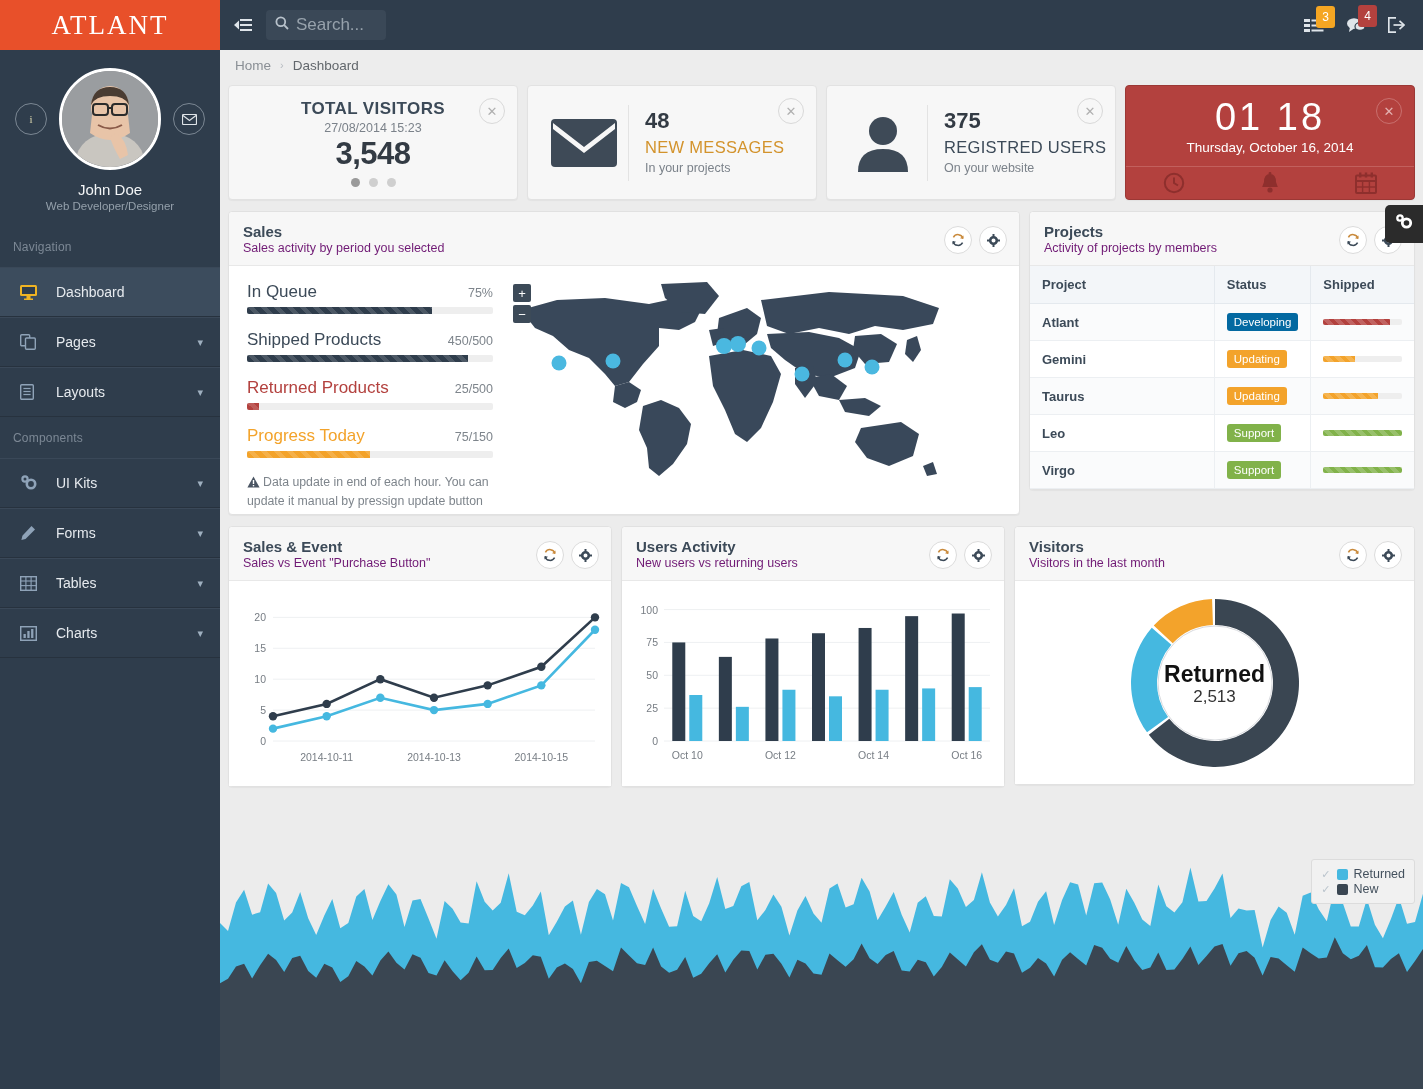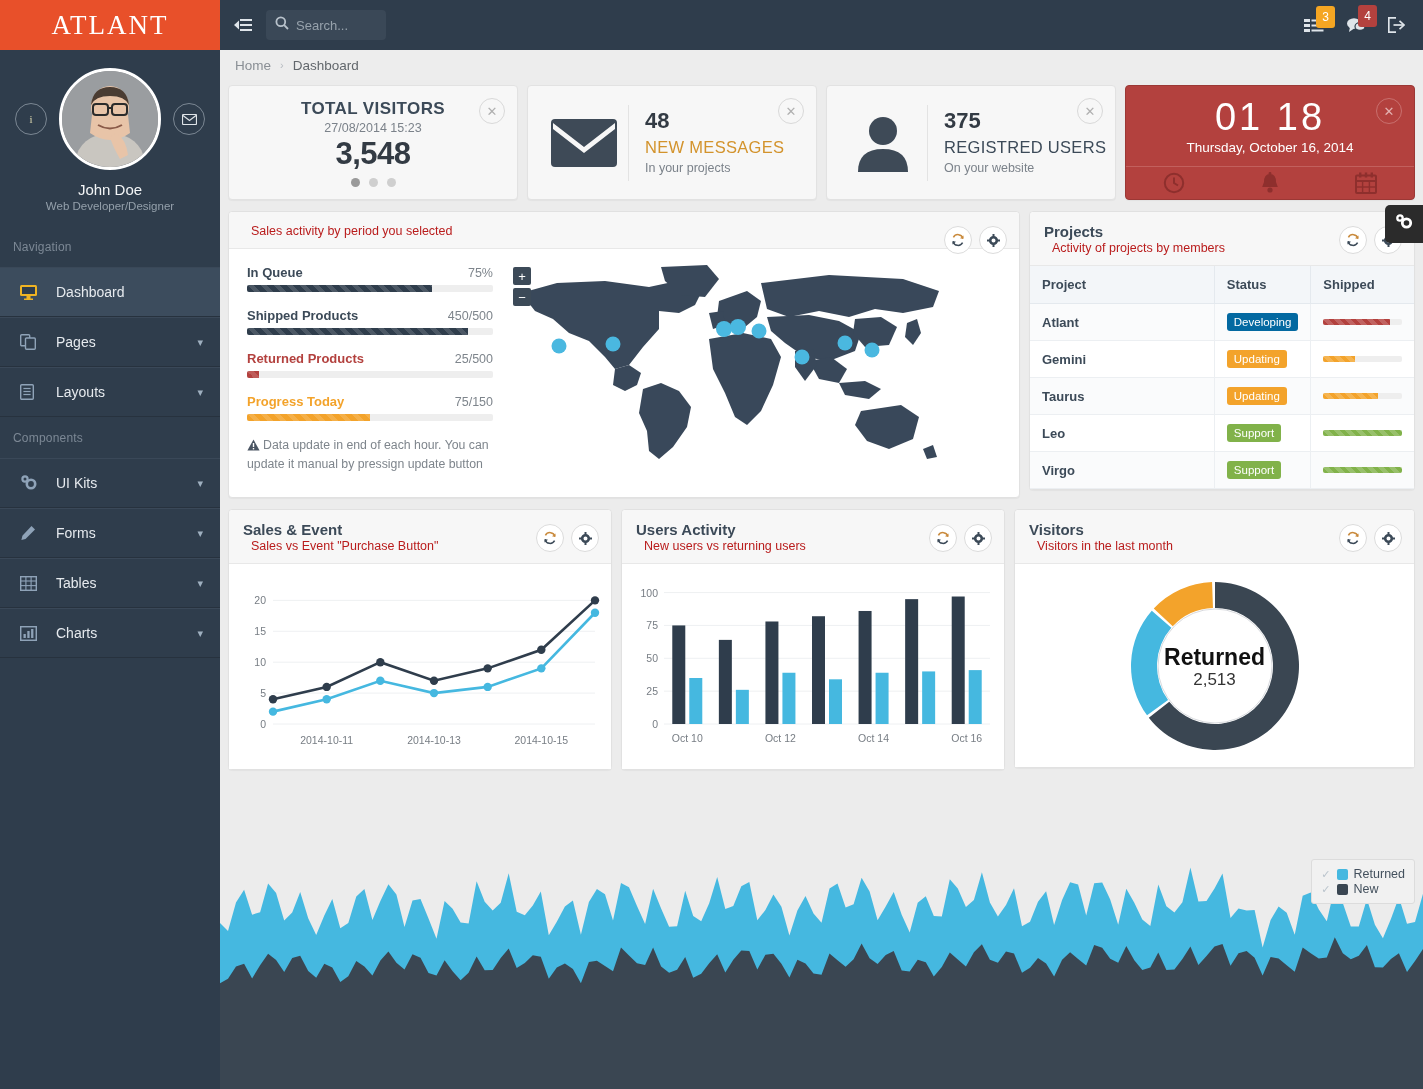--- a/index.html
+++ b/index.html
@@ -62,21 +62,21 @@
     position: absolute; left: 220px; top: 0; right: 0; height: 50px;
     background: #2f3d4c; display: flex; align-items: center; z-index: 15;
   }
   #ham { width: 46px; display:flex; align-items:center; justify-content:center; color:#cfd7de; }
   #searchbox {
     width: 120px; height: 30px; background: #3a4857; border-radius: 4px;
     display: flex; align-items: center; padding: 0 9px; gap: 7px;
   }
   #searchbox input {
     background: transparent; border: 0; outline: 0; color: #22c55e;
-    font-size: 13px; font-family: "Liberation Sans", sans-serif; width: 78px;
+    font-size: 17px; font-family: "Liberation Sans", sans-serif; width: 78px;
   }
   #searchbox input::placeholder { color: #97a2ac; }
   #topright { margin-left: auto; display: flex; align-items: center; gap: 22px; padding-right: 18px; }
   .tr-item { position: relative; color: #dfe5ea; display: flex; align-items: center; }
   .badge {
     position: absolute; top: -12px; left: 12px; min-width: 19px; height: 22px;
     border-radius: 3px; color: #fff; font-size: 12px;
     display: flex; align-items: center; justify-content: center; padding: 0 4px;
   }
   .badge.orange { background: #f5a623; }
@@ -135,32 +135,32 @@
   
   .panel {
     background: #fff; border: 1px solid #e1e1e1; border-radius: 4px;
     box-shadow: 0 1px 1px rgba(0,0,0,.04);
   }
   .phead {
     background: #f7f7f7; border-bottom: 1px solid #e8e8e8;
     padding: 11px 14px 10px; position: relative; border-radius: 4px 4px 0 0;
   }
   .ptitle { font-size: 15px; font-weight: bold; color: #3c4a58; }
-  .psub { font-size: 12.5px; color: #b91c1c; margin-top: 1px; margin-left: 8px; }
+  .psub { font-size: 12.5px; color: #701a75; margin-top: 1px; }
   .ptools { position: absolute; top: 14px; right: 12px; display: flex; gap: 7px; }
   .tool {
     width: 28px; height: 28px; border-radius: 50%; border: 1px solid #dcdcdc;
     display: flex; align-items: center; justify-content: center; background: #fff;
   }
 
   
   .sales-left { width: 280px; padding: 16px 16px 10px 18px; flex: 0 0 auto; }
   .pb-row { margin-bottom: 16px; }
   .pb-top { display: flex; justify-content: space-between; align-items: baseline; margin-bottom: 5px; }
-  .pb-name { font-size: 13px; font-weight: bold; }
+  .pb-name { font-size: 17px; font-weight: normal; }
   .pb-val { font-size: 12.5px; color: #7e858c; }
   .pb-track { height: 7px; background: #eeeeee; border-radius: 2px; overflow: hidden; }
   .pb-fill {
     height: 100%;
     background-image: linear-gradient(45deg, rgba(255,255,255,.14) 25%, transparent 25%, transparent 50%,
       rgba(255,255,255,.14) 50%, rgba(255,255,255,.14) 75%, transparent 75%, transparent);
     background-size: 13px 13px;
   }
   .note { font-size: 12.3px; color: #7e858c; line-height: 1.35; margin-top: 4px; }
   .map-wrap { flex: 1; position: relative; padding: 12px 10px 10px 0; }
@@ -491,20 +491,21 @@
             </svg>
         </div>
       </div>
     </div>
   </div>
 
   <div class="row" style="margin-top:11px; align-items:flex-start;">
 
     <div class="panel" style="flex:1;">
       <div class="phead">
+        <div class="ptitle">Sales</div>
         <div class="psub">Sales activity by period you selected</div>
         <div class="ptools">
           <div class="tool">
             <svg width="14" height="14" viewBox="0 0 14 14">
                 <path d="M12 5.5 A5.2 5.2 0 0 0 2.4 4.3" fill="none" stroke="#c98a3c" stroke-width="1.5"></path>
                 <path d="M2 8.5 A5.2 5.2 0 0 0 11.6 9.7" fill="none" stroke="#3c4a58" stroke-width="1.5"></path>
                 <path d="M12.6 2.6 L12.2 6 L9 5.3 Z" fill="#c98a3c"></path>
                 <path d="M1.4 11.4 L1.8 8 L5 8.7 Z" fill="#3c4a58"></path>
               </svg>
           </div>

